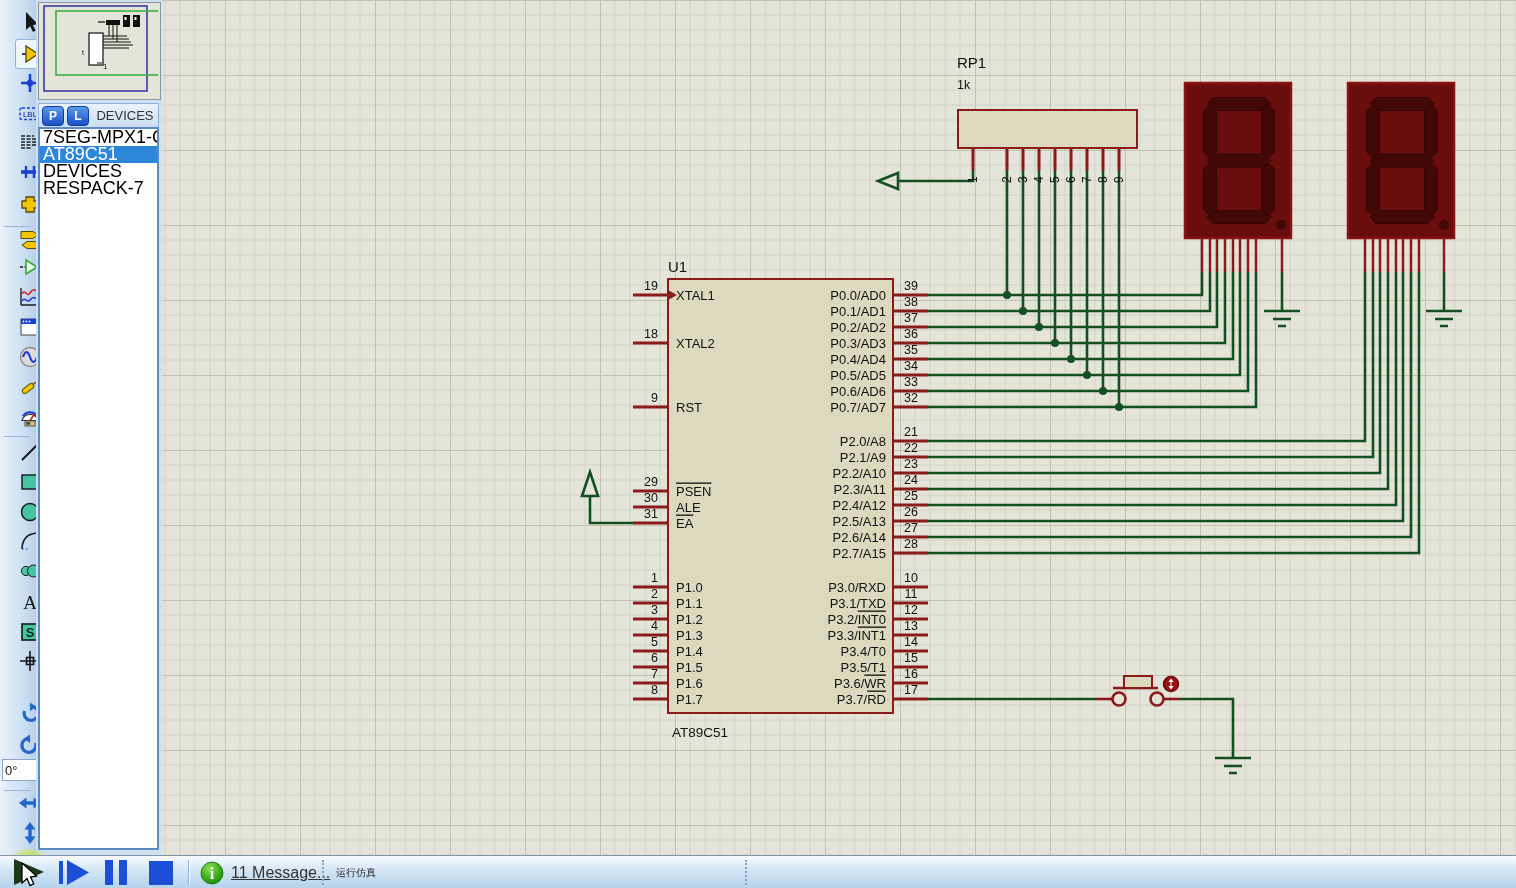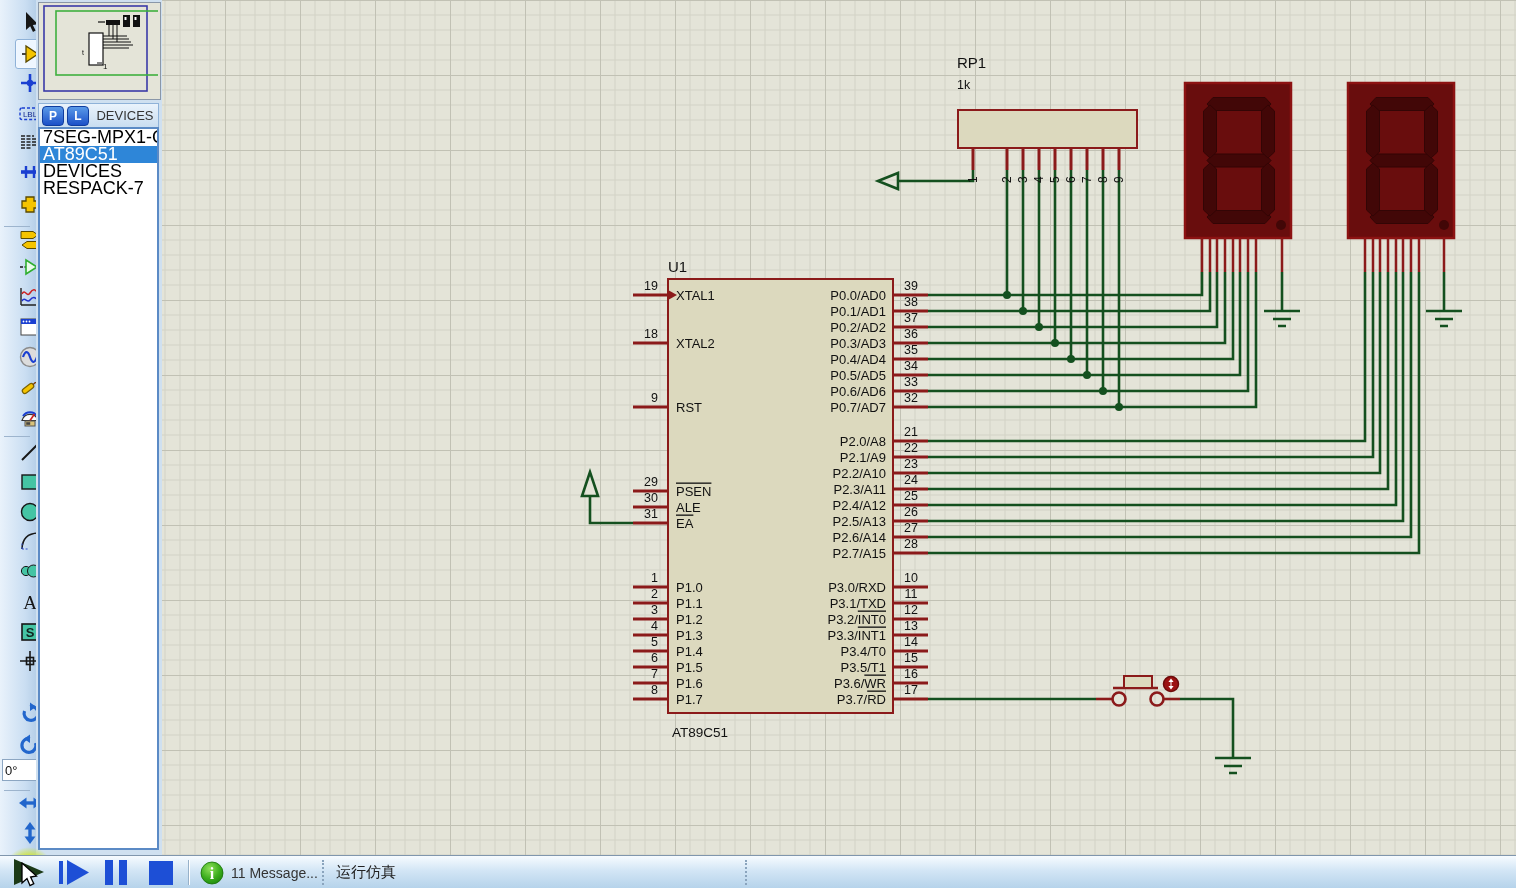--- a/index.html
+++ b/index.html
@@ -59,22 +59,22 @@
     background:linear-gradient(#f7fbff,#d2e5f5 45%,#b4d2ea);
     border-top:1px solid #8096ad;
   }
   .bb{position:absolute;top:0;height:33px;display:flex;align-items:center;}
   .bb-divider{position:absolute;top:4px;width:1px;height:25px;background:#97b1c9;box-shadow:1px 0 0 #fff;}
   .bb-dotted{position:absolute;top:4px;width:0;height:25px;border-left:2px dotted #8aa4bd;}
   #glow{
     position:absolute;left:5px;top:847px;width:48px;height:44px;border-radius:50%;
     background:radial-gradient(closest-side,#d9ef36 0%,#cfe62e 55%,rgba(215,238,60,0) 100%);
   }
-  #msg-text{font-size:14px;color:#333;}
-  #status-text{font-size:15px;color:#222;}
+  #msg-text{font-size:16px;color:#333;text-decoration:underline;}
+  #status-text{font-size:10px;color:#222;}
 </style>
 </head>
 <body>
 
 <div id="tool-strip">
   <div class="strip-div" style="top:226px"></div>
   <div class="strip-div" style="top:436px"></div>
   <div class="strip-div" style="top:790px"></div>
   <input id="angle-box" readonly="" value="0°" style="">
 <div class="tool" style="top: 8px;">

